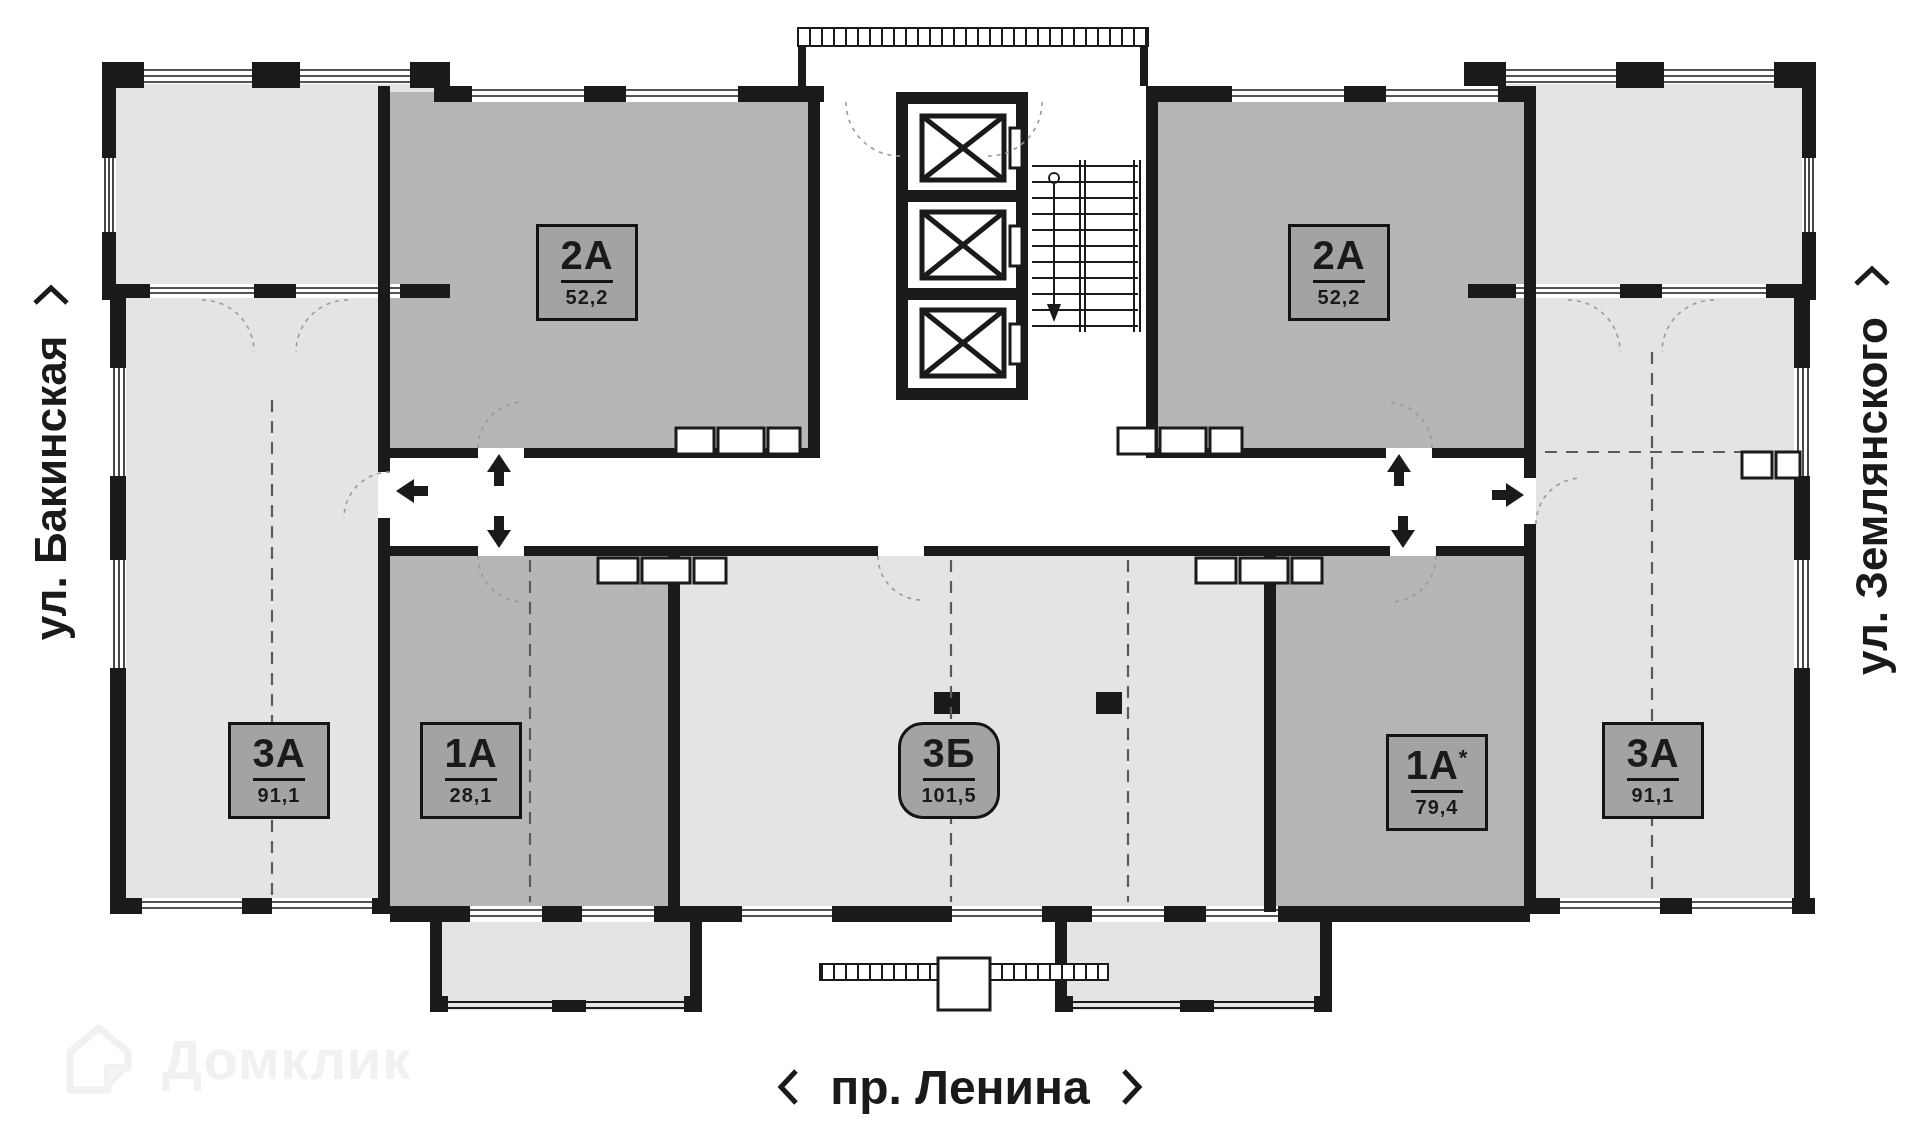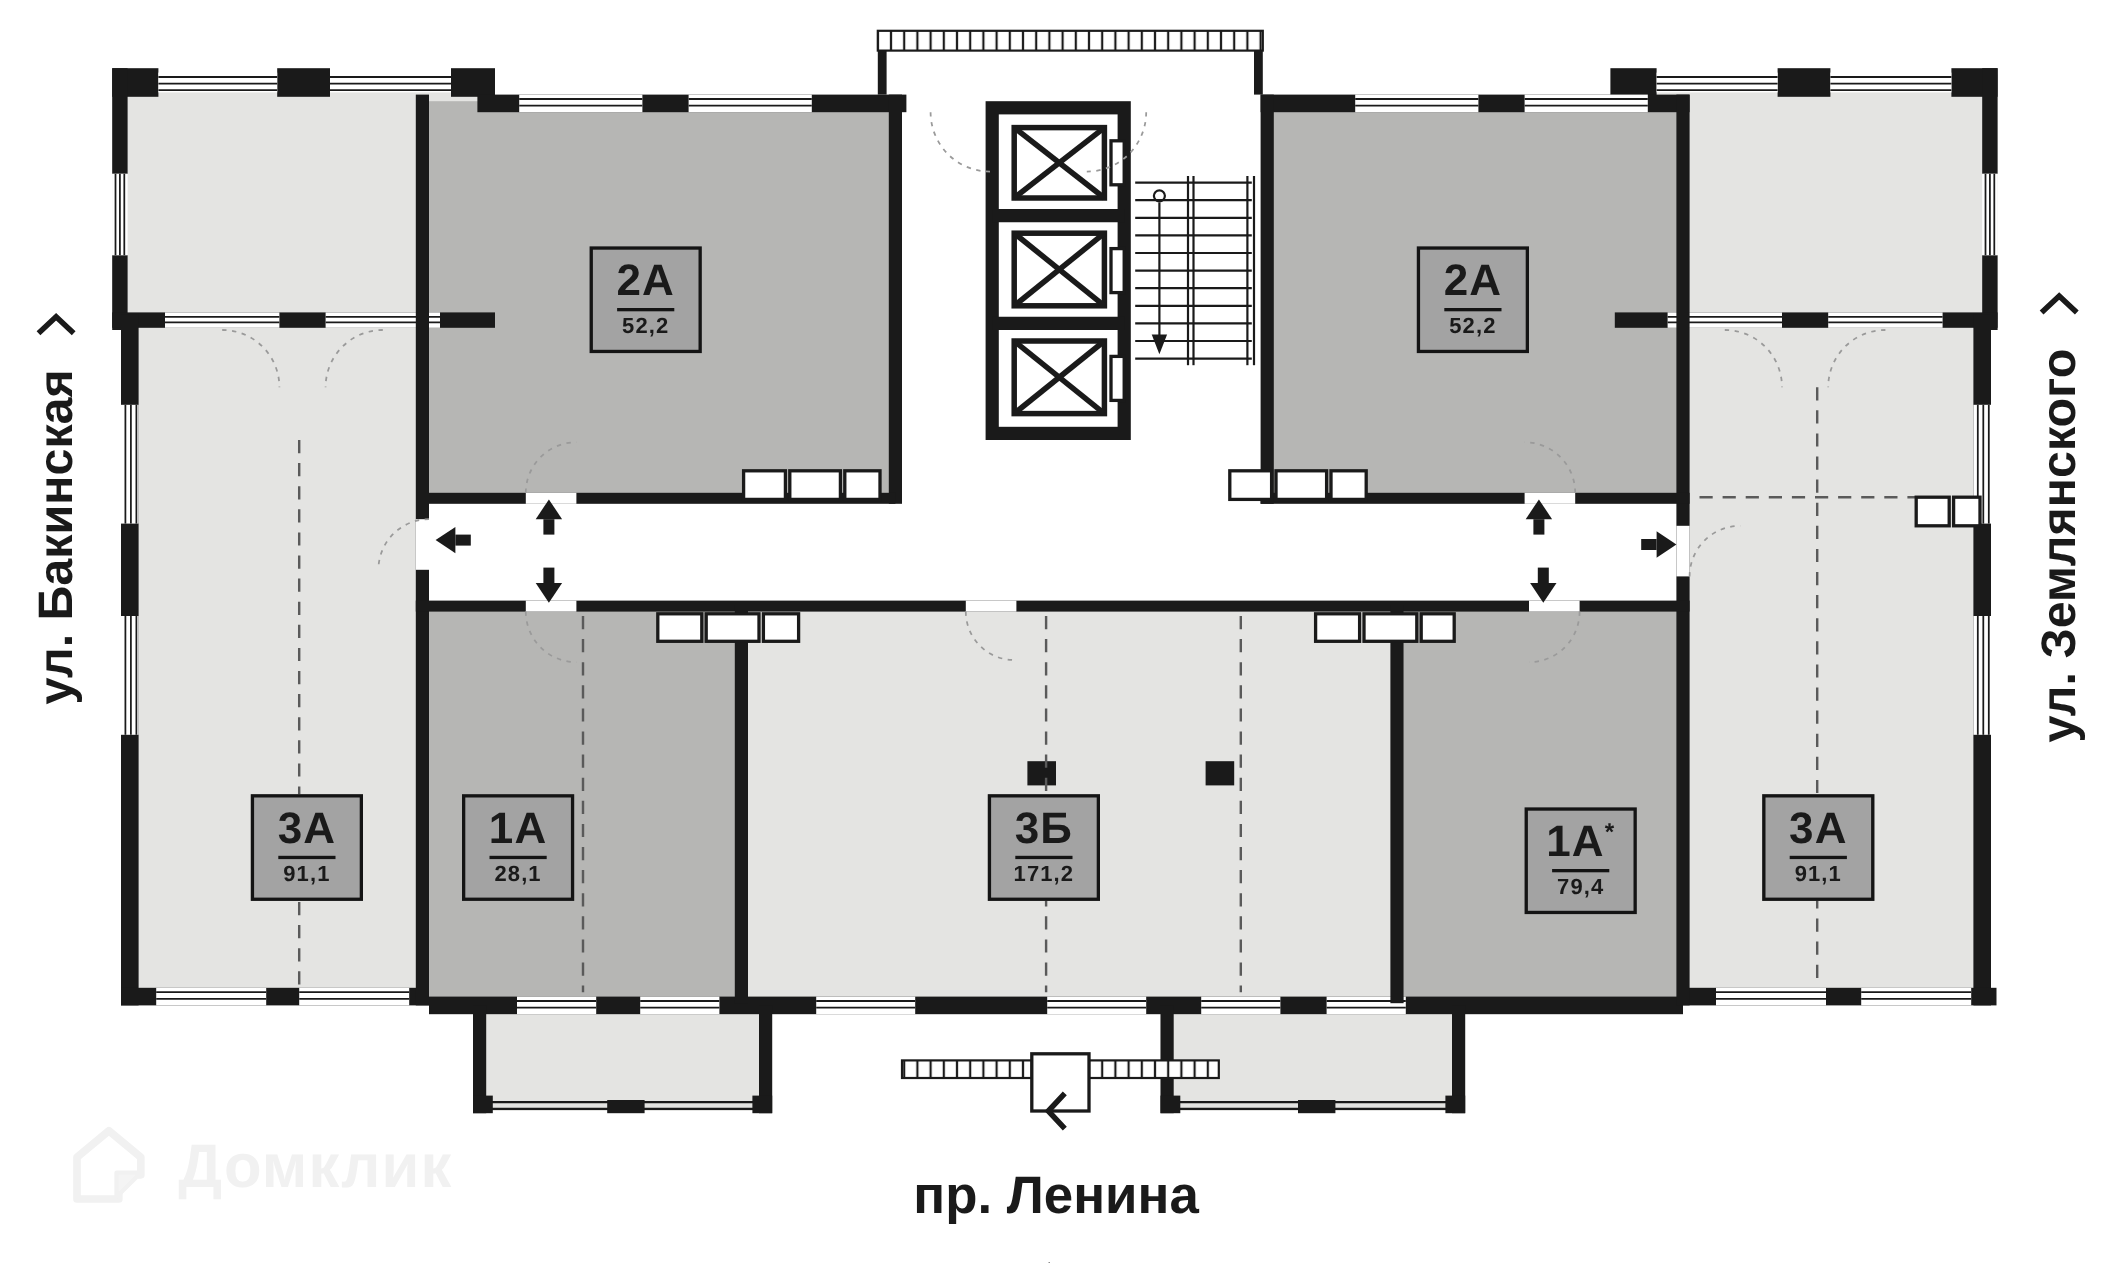--- a/index.html
+++ b/index.html
@@ -14,21 +14,21 @@
   .apt-type{font-size:40px;font-weight:800;line-height:1.0;letter-spacing:1px;}
   .apt-type sup{font-size:22px;font-weight:800;vertical-align:super;}
   .apt-divider{height:3px;background:#141414;border:none;width:72%;margin:5px auto 4px;}
   .apt-area{font-size:20px;font-weight:700;line-height:1.05;letter-spacing:1px;}
 
   
   .street{position:absolute;display:flex;align-items:center;justify-content:center;
           gap:30px;font-weight:800;color:#1a1a1a;z-index:6;}
   .street-left{width:480px;height:64px;left:-189px;top:430px;transform:rotate(-90deg);font-size:44px;}
   .street-right{width:560px;height:64px;left:1592px;top:438px;transform:rotate(-90deg);font-size:44px;}
-  .street-bottom{width:640px;height:70px;left:640px;top:1052px;font-size:48px;flex-direction:column;}
+  .street-bottom{width:640px;height:70px;left:640px;top:1052px;font-size:48px;}
   .chev{flex:0 0 auto;}
 
   
   .watermark{position:absolute;left:56px;top:1016px;display:flex;align-items:center;gap:20px;
              color:#f1f1f1;font-size:56px;font-weight:700;z-index:2;letter-spacing:1px;}
 </style>
 </head>
 <body>
 
 <div class="stage">
@@ -431,24 +431,24 @@
   <div class="apt-label" style="left:420px;top:722px;">
     <div class="apt-type">1А</div>
     <hr class="apt-divider">
     <div class="apt-area">28,1</div>
   </div>
   <div class="apt-label" style="left:536px;top:224px;">
     <div class="apt-type">2А</div>
     <hr class="apt-divider">
     <div class="apt-area">52,2</div>
   </div>
-  <div class="apt-label" style="left:898px;top:722px;">
+  <div class="apt-label" style="left:898px;top:722px;border-radius:25px;">
     <div class="apt-type">3Б</div>
     <hr class="apt-divider">
-    <div class="apt-area">171,2</div>
+    <div class="apt-area">101,5</div>
   </div>
   <div class="apt-label" style="left:1288px;top:224px;">
     <div class="apt-type">2А</div>
     <hr class="apt-divider">
     <div class="apt-area">52,2</div>
   </div>
   <div class="apt-label" style="left:1386px;top:734px;">
     <div class="apt-type"><span>1А</span><sup>*</sup></div>
     <hr class="apt-divider">
     <div class="apt-area">79,4</div>

